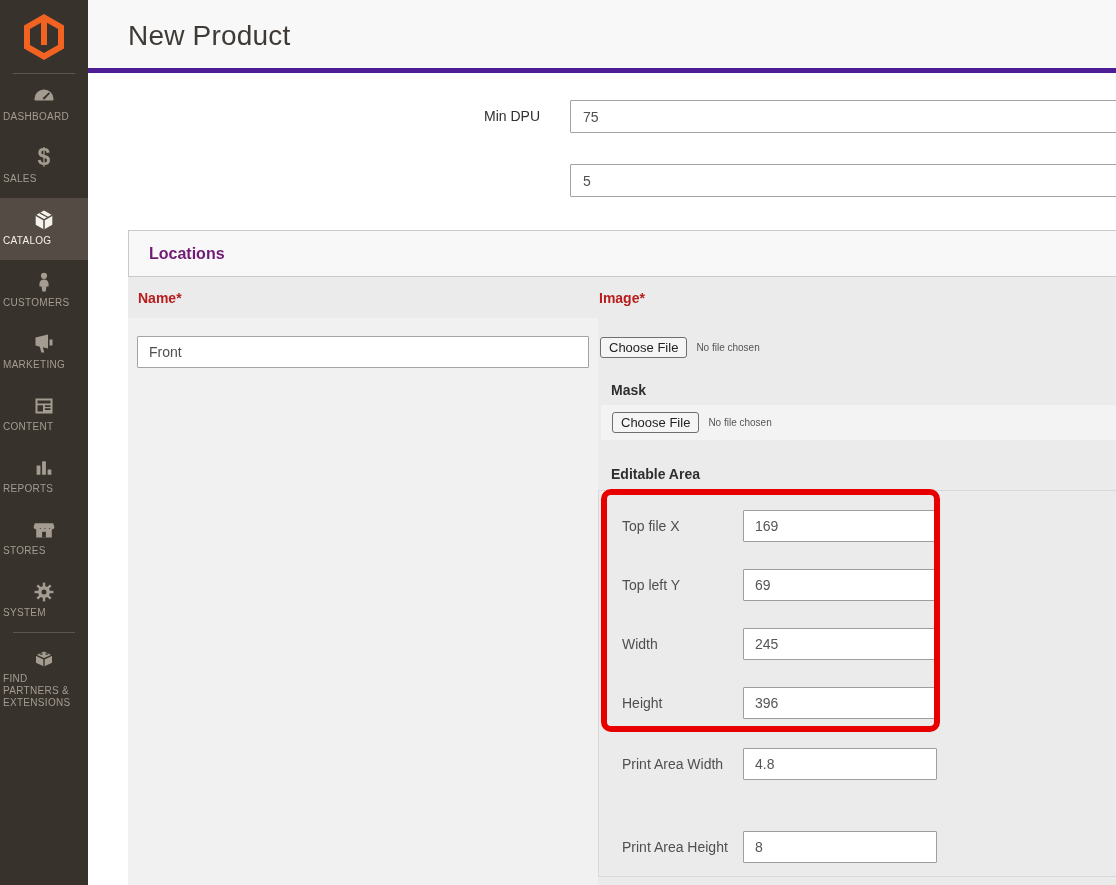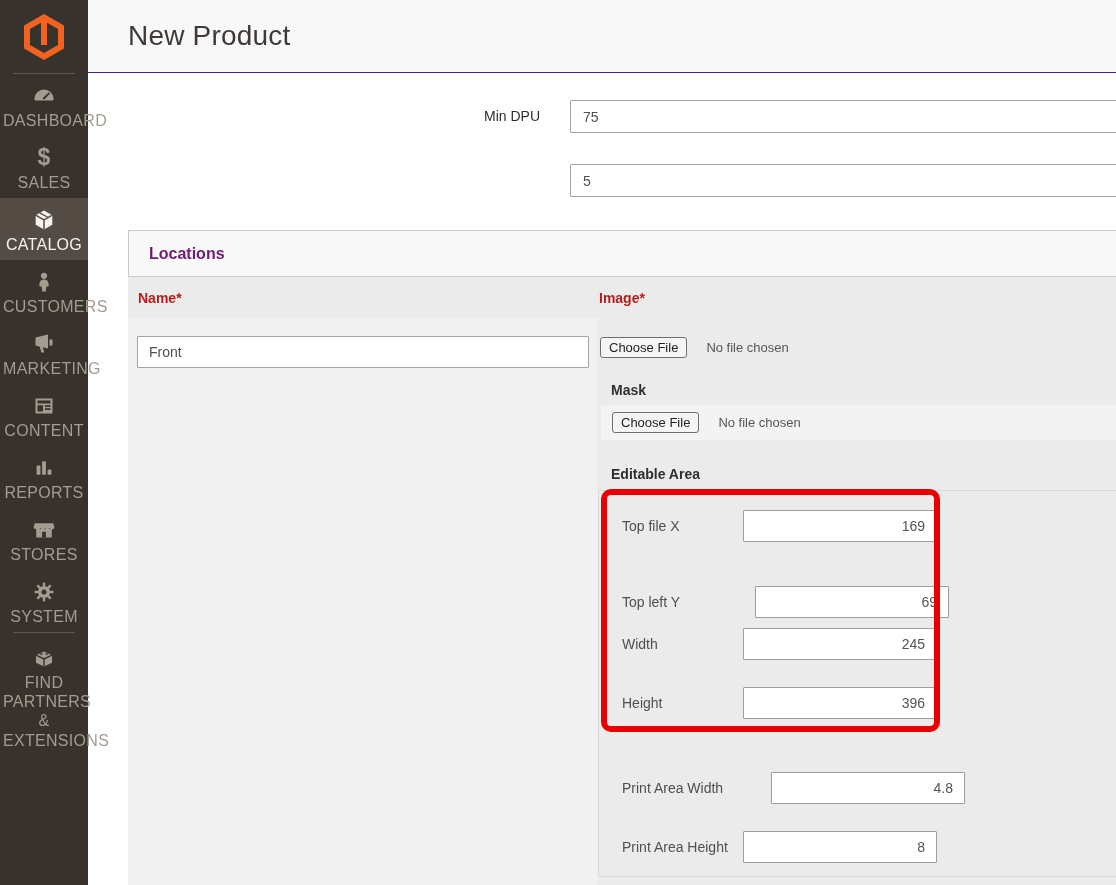--- a/index.html
+++ b/index.html
@@ -7,29 +7,29 @@
   body { font-family:"Liberation Sans","DejaVu Sans",sans-serif; }
   .page { position:relative; width:1116px; height:885px; overflow:hidden; background:#fff; }
 
   
   .sidebar { position:absolute; left:0; top:0; width:88px; height:885px; background:#38322d; z-index:5; }
   .logo-wrap { height:74px; position:relative; display:flex; align-items:center; justify-content:center; }
   .logo-wrap::after { content:''; position:absolute; left:13px; right:13px; bottom:0; height:1px; background:#5d564e; }
   .nav-item { height:62px; display:flex; flex-direction:column; align-items:center; padding-top:8px; cursor:pointer; color:#a49c91; }
   .nav-item .icon { height:27px; display:flex; align-items:center; justify-content:center; }
   .nav-item svg { fill:currentColor; }
-  .nav-label { font-size:16px; letter-spacing:.3px; margin-top:2px; text-align:center; line-height:1.2; width:82px; color:#a49c91; }
+  .nav-label { font-size:10px; letter-spacing:.3px; margin-top:2px; line-height:1.2; width:82px; color:#a49c91; }
   .nav-item.selected { background:#534b44; color:#f6f2ec; }
   .nav-item.selected .nav-label { color:#f6f2ec; }
   .dollar { font-size:23px; font-weight:bold; line-height:1; }
   .nav-divider { height:1px; background:#5d564e; margin:0 13px 6px 13px; }
 
   
   .main { position:absolute; left:88px; top:0; width:1028px; height:885px; }
-  .page-header { height:73px; background:#f8f8f8; border-bottom:1px solid #4c1d95; }
+  .page-header { height:73px; background:#f8f8f8; border-bottom:5px solid #4c1d95; }
   .page-title { font-size:28px; font-weight:400; color:#3f3a36; padding:20px 0 0 40px; letter-spacing:.2px; }
 
   .top-label { position:absolute; width:452px; text-align:right; font-size:14px; font-weight:400; color:#2f2f2f; }
   .top-input { position:absolute; left:482px; width:600px; height:33px; border:1px solid #a3a3a3; border-radius:1px; background:#fff; padding:0 12px; font-size:14px; color:#4f4f4f; font-family:inherit; }
 
   
   .loc-panel { position:absolute; left:40px; top:230px; width:1100px; }
   .loc-header { height:47px; background:#f8f8f8; border:1px solid #c9c9c9; display:flex; align-items:center; }
   .loc-title { font-size:16px; font-weight:700; color:#701a75; padding-left:20px; }
   .loc-cols { height:41px; background:#ebebeb; position:relative; }
@@ -37,35 +37,35 @@
   .col-name { left:10px; }
   .col-image { left:471px; }
   .loc-body { display:flex; height:567px; }
   .cell-name { flex:0 0 470px; background:#f1f1f1; position:relative; }
   .cell-image { flex:1; background:#ebebeb; position:relative; }
 
   .name-input { position:absolute; left:9px; top:18px; width:452px; height:32px; border:1px solid #a3a3a3; border-radius:1px; background:#fff; padding:0 11px; font-size:14px; color:#4f4f4f; font-family:inherit; }
 
   .file-row { position:absolute; display:flex; align-items:center; }
   .file-btn { display:inline-block; height:21px; padding:2px 8px; font-size:13px; line-height:15px; color:#232323; background:#f5f5f5; border:1px solid #6f6f6f; border-radius:3px; cursor:pointer; font-family:inherit; }
-  .file-status { font-size:13px; color:#565656; margin-left:19px; }
+  .file-status { font-size:10px; color:#565656; margin-left:9px; }
   .file-row-1 { left:2px; top:19px; }
   .mask-label { position:absolute; left:13px; top:64px; font-size:14px; font-weight:700; color:#2f2f2f; }
   .mask-strip { position:absolute; left:3px; top:87px; width:702px; height:35px; background:#f3f3f3; }
   .file-row-mask { left:14px; top:94px; }
   .ea-title { position:absolute; left:13px; top:148px; font-size:14px; font-weight:700; color:#2f2f2f; }
 
   .ea-fieldset { position:absolute; left:0; top:172px; width:705px; height:387px; border:1px solid #d9d9d9; border-right:none; }
   .highlight-box { position:absolute; left:3px; top:171px; width:339px; height:243px; border:6px solid #e80000; border-radius:10px; z-index:2; pointer-events:none; }
 
   .ea-row { position:absolute; left:24px; display:flex; align-items:center; height:32px; }
   .ea-label { width:121px; font-size:14px; color:#4f4f4f; }
-  .ea-input { width:194px; height:32px; border:1px solid #9e9e9e; border-radius:1px; background:#fff; padding:0 11px; font-size:14px; color:#555; font-family:inherit;text-align:right; }
-  .row-tlx { top:192px; } .row-tly { top:268px;gap:12px; } .row-w { top:310px; } .row-h { top:369px; }
-  .row-paw { top:454px;gap:28px; } .row-pah { top:513px; }
+  .ea-input { width:194px; height:32px; border:1px solid #9e9e9e; border-radius:1px; background:#fff; padding:0 11px; font-size:14px; color:#555; font-family:inherit; }
+  .row-tlx { top:192px; } .row-tly { top:251px; } .row-w { top:310px; } .row-h { top:369px; }
+  .row-paw { top:430px; } .row-pah { top:513px; }
 </style>
 </head>
 <body>
 
 <div class="page">
 
   <aside class="sidebar">
     <div class="logo-wrap">
       <svg width="40" height="46" viewBox="0 0 40 46">
         <path fill="#f26322" fill-rule="evenodd" d="M20 0L40 11.5V34.5L20 46 0 34.5V11.5zM20 7L6 15v16l14 8 14-8V15z"></path>

